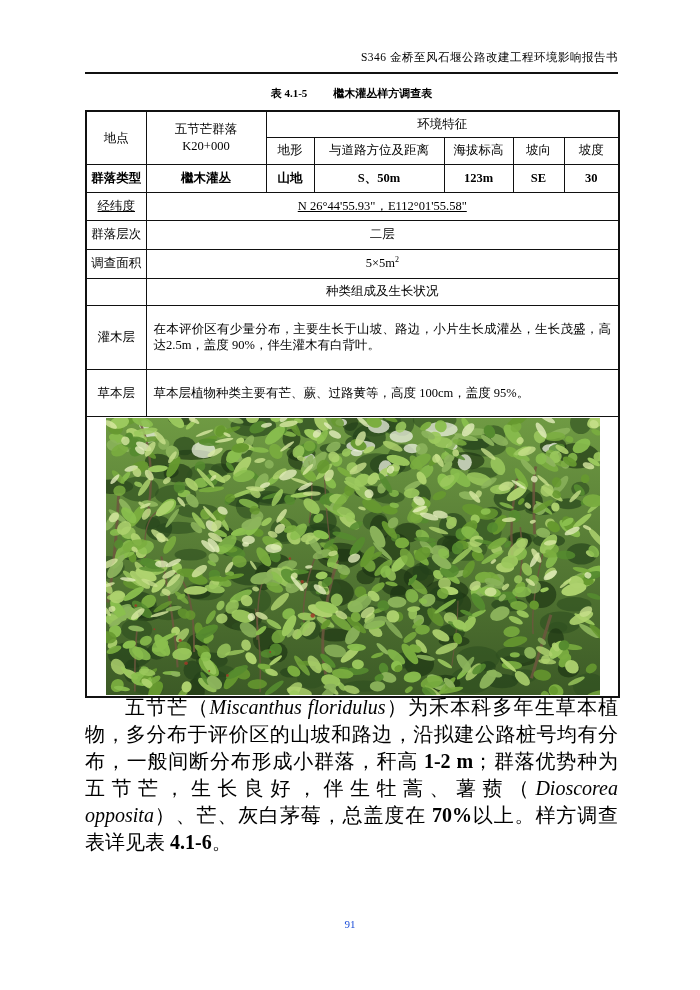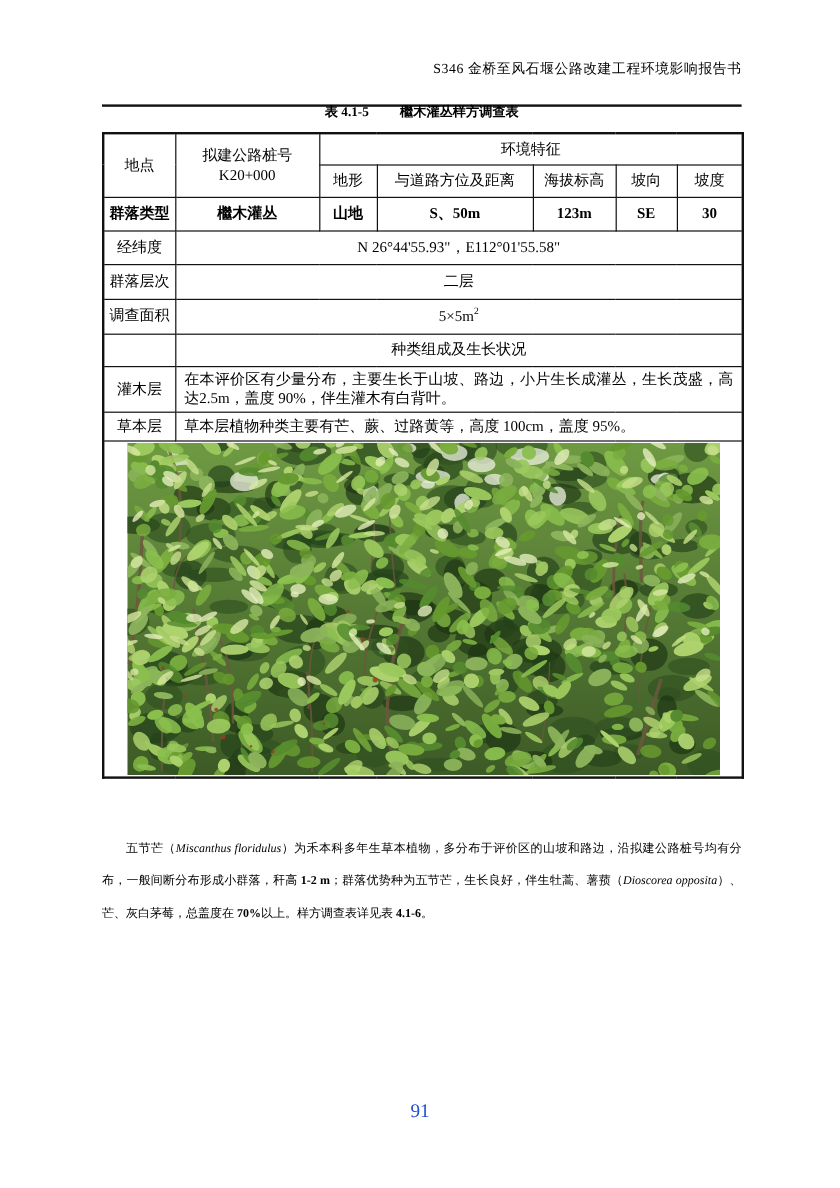--- a/index.html
+++ b/index.html
@@ -4,58 +4,58 @@
 <style>
   html,body{margin:0;padding:0;background:#ffffff;}
   .page{
     position:relative;width:700px;height:990px;background:#ffffff;
     font-family:"Liberation Serif","DejaVu Serif",serif;color:#000;overflow:hidden;
   }
   
   .report-header{
     position:absolute;top:50px;left:85px;width:533px;
     text-align:right;font-size:11.5px;letter-spacing:.5px;
-    padding-bottom:22px;border-bottom:2px solid #111;
+    padding-bottom:7px;border-bottom:2px solid #111;
   }
   
   .caption{position:absolute;top:86px;left:85px;width:533px;text-align:center;
     font-size:11px;font-weight:bold;}
   .cap-label{margin-right:26px;}
   
   table.survey{
     position:absolute;top:110px;left:85px;width:533px;
     border-collapse:collapse;table-layout:fixed;
     font-size:12.5px;border:2px solid #111;
   }
   table.survey td{
     border:1px solid #111;text-align:center;vertical-align:middle;
     padding:1px 4px;line-height:1.32;overflow:hidden;
   }
-  table.survey td.txt{text-align:left;padding:2px 7px;text-align:justify;}
+  table.survey td.txt{text-align:left;padding:15px 7px;text-align:justify;}
   tr.r1{height:26px;} tr.r2{height:27px;padding-left:20px;} tr.r3{height:28px;font-weight:bold;}
-  tr.r4{height:28px;} tr.r5{height:29px;} tr.r6{height:29px;}
+  tr.r4{height:28px;text-decoration:underline;} tr.r5{height:29px;} tr.r6{height:29px;}
   tr.r7{height:27px;} tr.r8{height:37px;} tr.r9{height:24px;}
   sup{font-size:8px;}
   
   td.photo-cell{padding:3px 0 4px 0;}
   .photo{width:494px;height:277px;margin:0 auto;position:relative;overflow:hidden;}
   .photo svg{display:block;width:494px;height:277px;}
   
   .section-heading{position:absolute;top:669px;left:85px;width:533px;
     font-size:14.5px;font-weight:bold;}
   .sec-num{margin-right:12px;font-family:"Liberation Serif","DejaVu Serif",serif;}
   .body-par{
     position:absolute;top:694px;left:85px;width:533px;margin:0;
-    font-size:10px;line-height:27px;text-align:justify;text-indent:2em;
+    font-size:20px;line-height:27px;text-align:justify;text-indent:2em;
   }
   .body-par .lat{font-style:italic;}
   .body-par .bnum{font-weight:bold;}
   
   .page-number{position:absolute;top:918px;left:0;width:700px;text-align:center;
-    font-size:16px;color:#1d4ed8;}
+    font-size:11px;color:#1d4ed8;}
 </style>
 </head>
 <body>
 
 <div class="page">
 
   <div class="report-header">
     <span>S346 金桥至风石堰公路改建工程环境影响报告书</span>
   </div>
 
@@ -70,21 +70,21 @@
         <col style="width:48px">
       <col style="width:130px">
         <col style="width:69px">
         <col style="width:51px">
         <col style="width:55px">
     </colgroup>
     <tbody>
       <tr class="r1">
         <td rowspan="2">地点</td>
         <td rowspan="2">
-          <div>拟建公路桩号</div>
+          <div>五节芒群落</div>
           <div>K20+000</div>
         </td>
         <td colspan="5">环境特征</td>
       </tr>
       <tr class="r2">
         <td>地形</td>
         <td>与道路方位及距离</td>
         <td>海拔标高</td>
         <td>坡向</td>
         <td>坡度</td>

